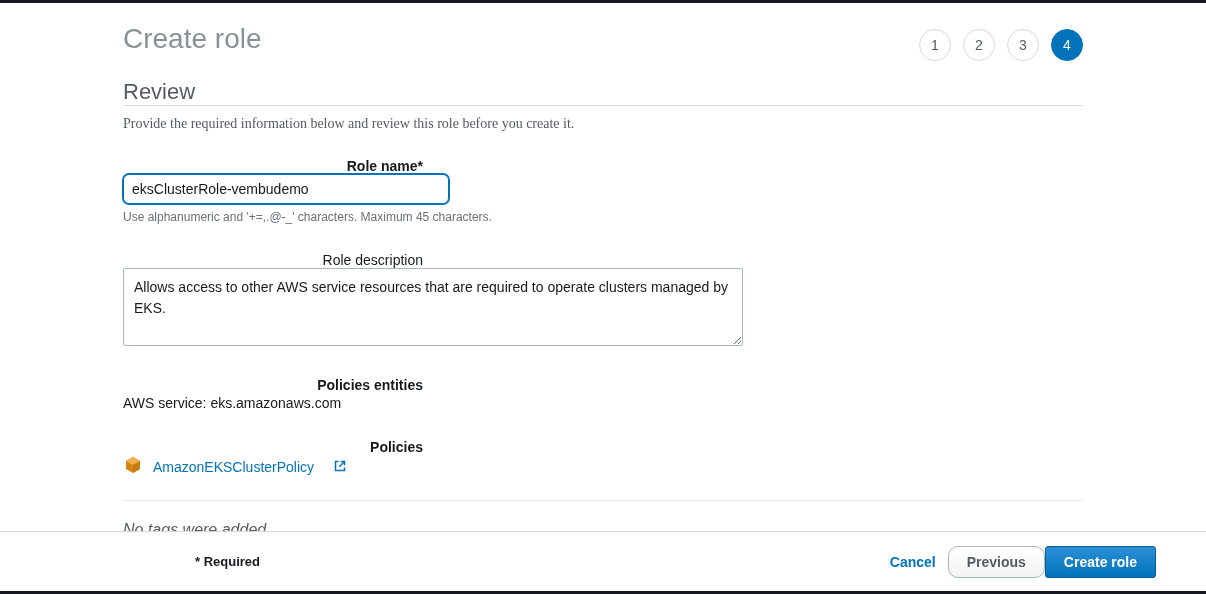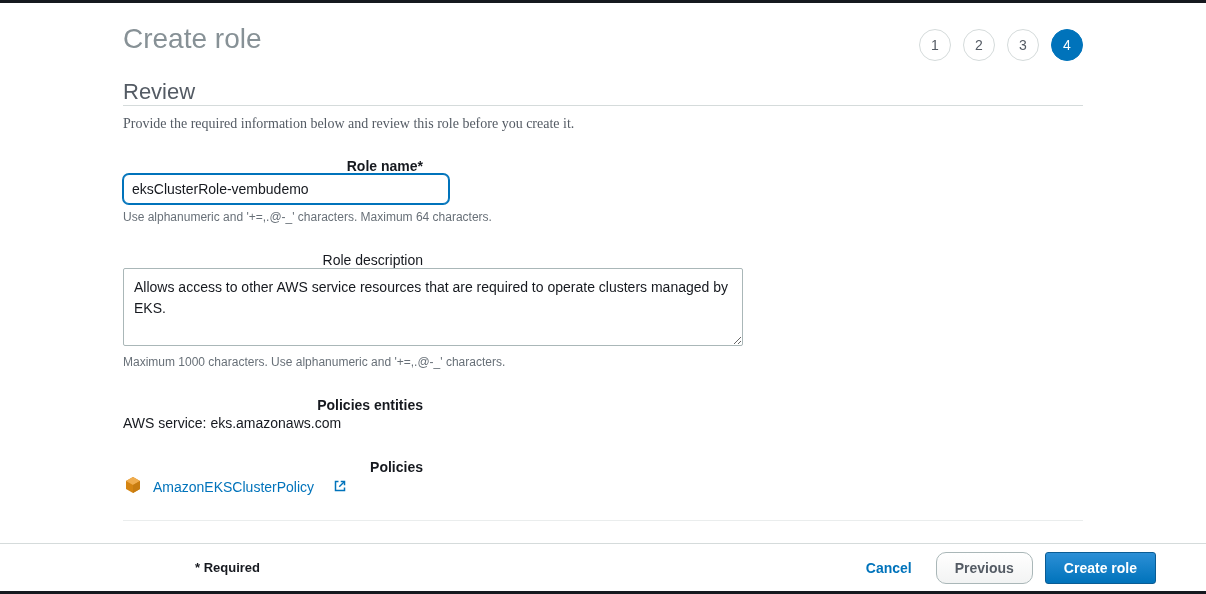--- a/index.html
+++ b/index.html
@@ -133,36 +133,35 @@
       font-size: 16px;
       font-style: italic;
       color: #545b64;
       margin-top: 20px;
     }
     .footer-bar {
       position: absolute;
       bottom: 3px;
       left: 0;
       right: 0;
-      height: 48px;
+      height: 60px;
       border-top: 1px solid #d5dbdb;
       background: #fff;
       display: flex;
       align-items: center;
       justify-content: space-between;
       padding: 0 50px 0 195px;
     }
     .required-note {
       font-size: 13px;
       color: #16191f;
     }
     .footer-buttons {
       display: flex;
       align-items: center;
-      gap: 12px;
     }
     .btn-cancel {
       background: none;
       border: none;
       color: #0073bb;
       font-weight: 700;
       font-size: 14px;
       cursor: pointer;
       padding: 7px 12px;
     }
@@ -204,29 +203,28 @@
     </div>
   </div>
 
   <h2 class="section-title">Review</h2>
   <p class="description-text">Provide the required information below and review this role before you create it.</p>
 
   <div class="form-row">
     <div class="form-label">Role name*</div>
     <div class="form-field">
       <input type="text" class="text-input" value="eksClusterRole-vembudemo" style="">
-      <div class="help-text">Use alphanumeric and '+=,.@-_' characters. Maximum 64 characters.</div>
+      <div class="help-text">Use alphanumeric and '+=,.@-_' characters. Maximum 45 characters.</div>
     </div>
   </div>
 
   <div class="form-row">
     <div class="form-label" style="font-weight:400;">Role description</div>
     <div class="form-field">
       <textarea class="textarea-input" style="">Allows access to other AWS service resources that are required to operate clusters managed by EKS.</textarea>
-      <div class="help-text">Maximum 1000 characters. Use alphanumeric and '+=,.@-_' characters.</div>
     </div>
   </div>
 
   <div class="form-row">
     <div class="form-label">Policies entities</div>
     <div class="form-field">
       <div class="static-value">AWS service: eks.amazonaws.com</div>
     </div>
   </div>
 

